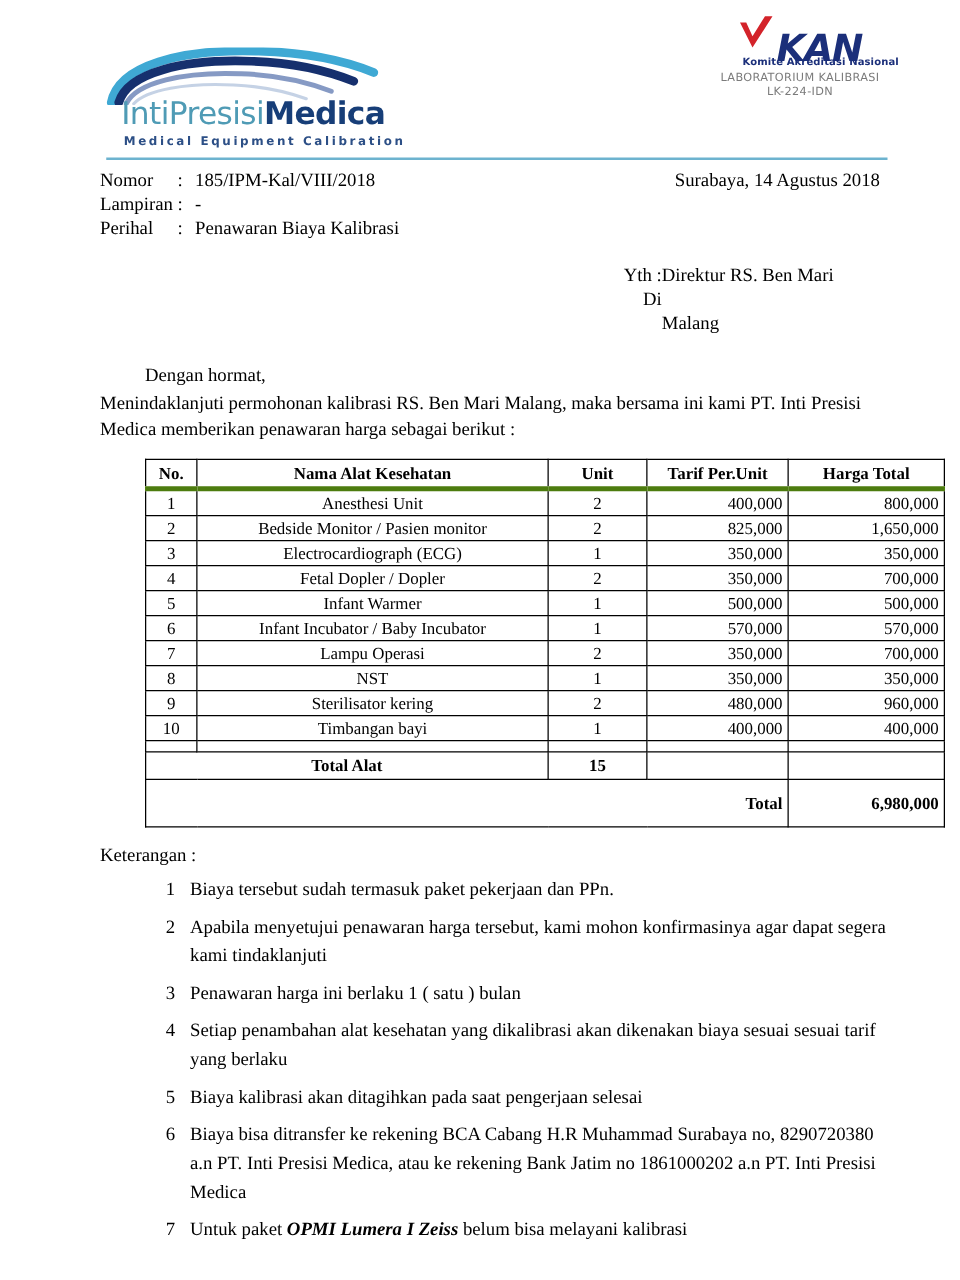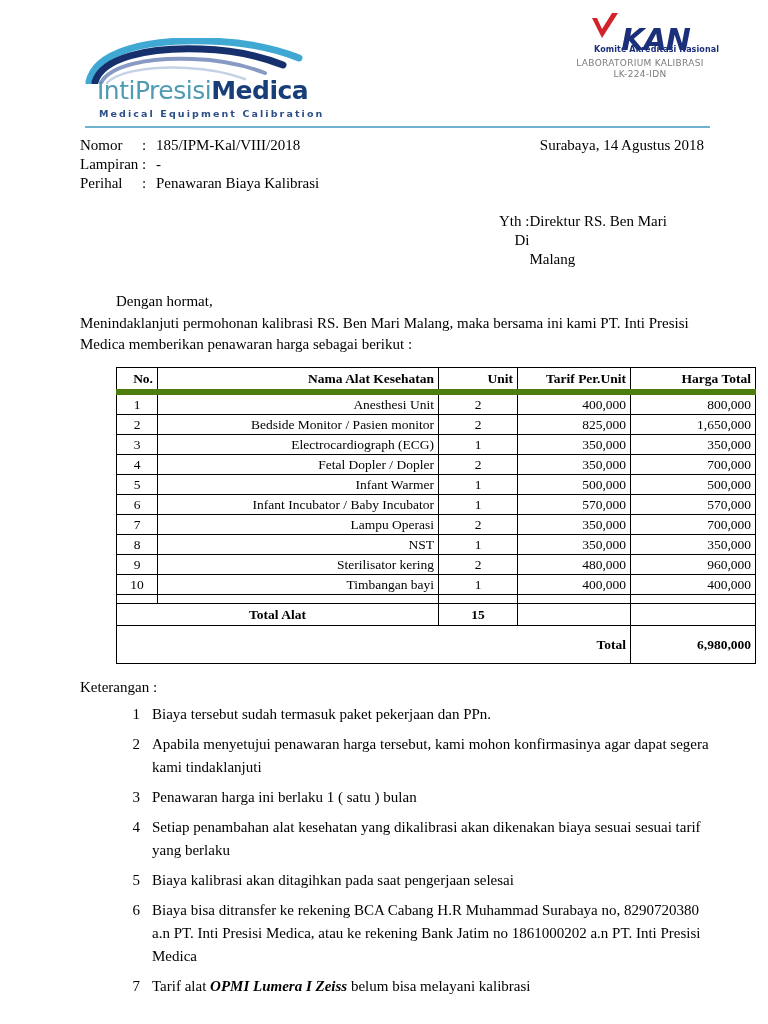--- a/index.html
+++ b/index.html
@@ -205,27 +205,27 @@
   }
   table.items td, table.items th {
     border: 1px solid #000;
     font-size: 13.5px;
     line-height: 15px;
     padding: 2px 4px;
     font-weight: normal;
   }
   table.items thead th {
     font-weight: bold;
-    text-align: right;
+    text-align: center;
     font-size: 13.5px;
     padding: 3px 4px;
-    border-bottom: 6px solid #4d7c0f;
+    border-bottom: 4px solid #4d7c0f;
   }
   .c-no   { width: 32px;  text-align: center; }
-  .c-name { width: 272px; text-align: right; padding-left: 5px; }
+  .c-name { width: 272px; text-align: center; padding-left: 5px; }
   .c-unit { width: 70px;  text-align: center; }
   .c-tarif{ width: 104px; text-align: right; padding-right: 5px; }
   .c-total{ width: 116px; text-align: right; padding-right: 5px; }
   tr.spacer td { height: 8px; padding: 0; }
   tr.total-alat td {
     font-weight: bold;
     text-align: center;
     padding: 3px 0;
   }
   tr.grand td {
@@ -464,18 +464,18 @@
       <li>
         <span class="num">5</span>
         <span>Biaya kalibrasi akan ditagihkan pada saat pengerjaan selesai</span>
       </li>
       <li>
         <span class="num">6</span>
         <span>Biaya bisa ditransfer ke rekening BCA Cabang H.R Muhammad Surabaya no, 8290720380 a.n PT. Inti Presisi Medica, atau ke rekening Bank Jatim no 1861000202 a.n PT. Inti Presisi Medica</span>
       </li>
       <li>
         <span class="num">7</span>
-        <span>Tarif alat </span><span class="bi">OPMI Lumera I Zeiss</span><span> belum bisa melayani kalibrasi</span>
+        <span>Untuk paket </span><span class="bi">OPMI Lumera I Zeiss</span><span> belum bisa melayani kalibrasi</span>
       </li>
     </ol>
 
   </div>
 </div>
 
 </body></html>

